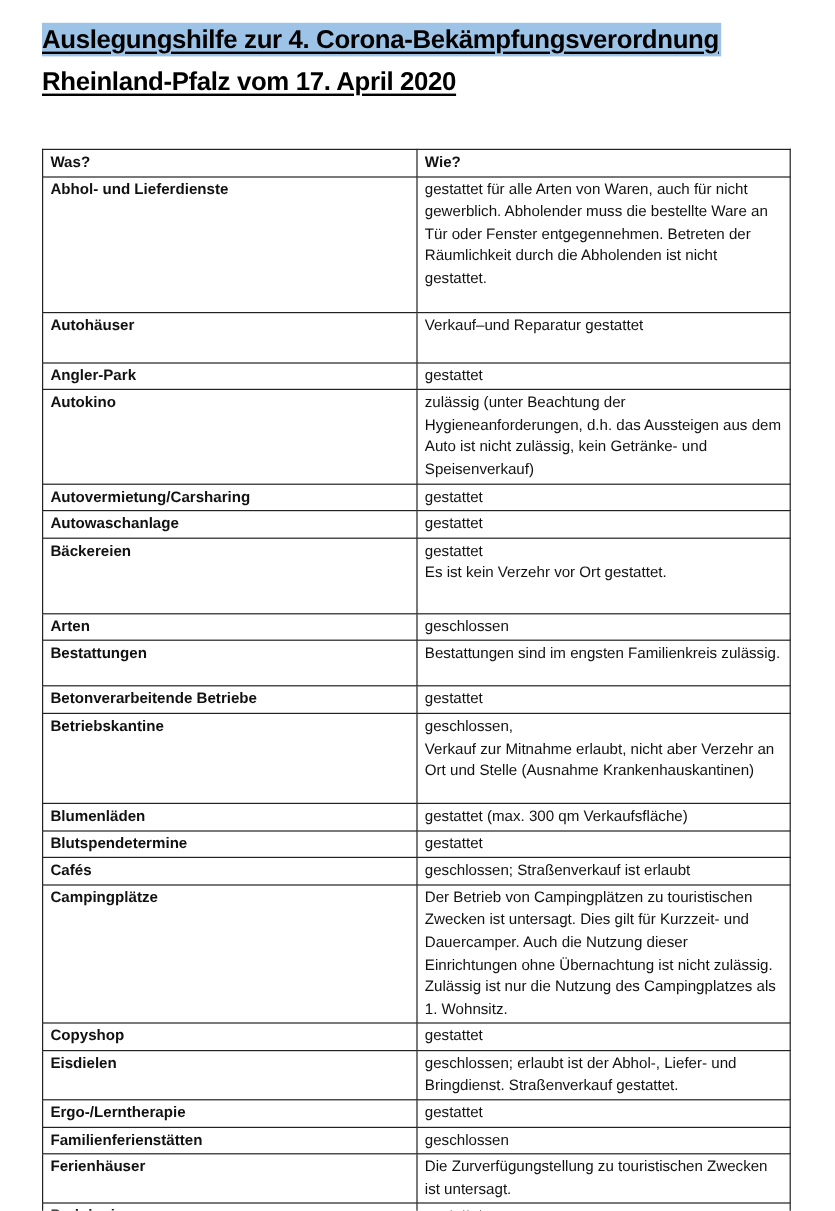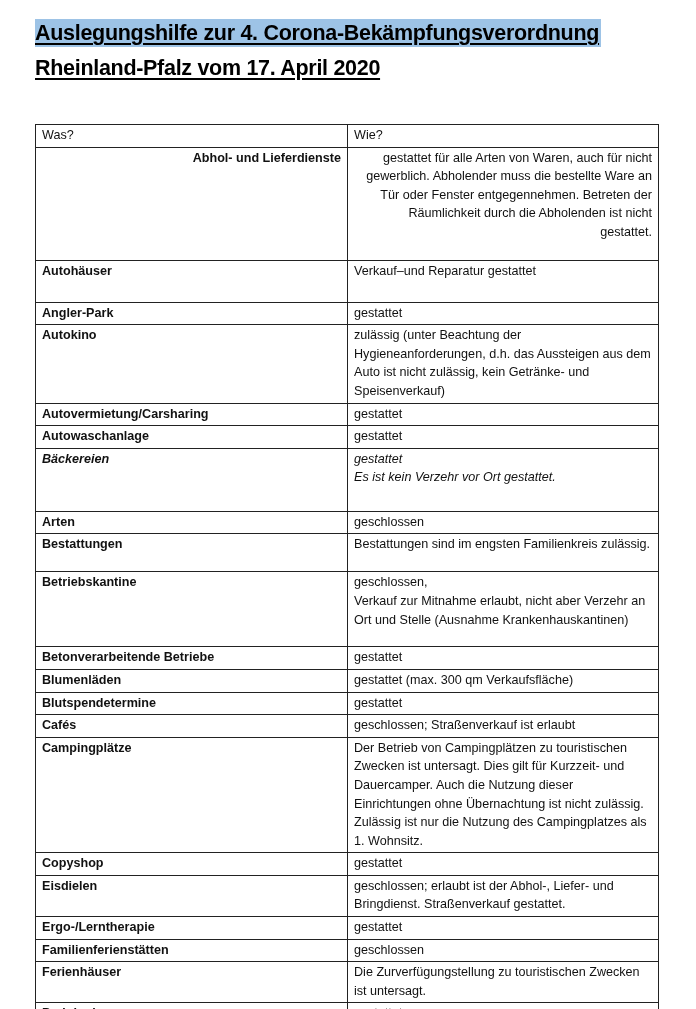--- a/index.html
+++ b/index.html
@@ -4,38 +4,38 @@
 <style>
   html, body { margin: 0; padding: 0; background: #ffffff; }
   body { width: 696px; height: 1009px; position: relative; overflow: hidden; font-family: "Liberation Sans", "DejaVu Sans", sans-serif; color: #111; }
   .title-block { position: absolute; left: 35px; top: 19px; }
   .title-line { font-size: 21.5px; font-weight: bold; text-decoration: underline; text-decoration-thickness: 2px; text-underline-offset: 3px; letter-spacing: -0.3px; white-space: nowrap; line-height: 28px; color: #000000; }
   .title-line.hl { background: #9dc3e6; padding-right: 2px; }
   .title-line.l2 { margin-top: 7px; }
   table.rules { position: absolute; left: 35px; top: 124px; width: 624px; border-collapse: collapse; font-size: 12.6px; table-layout: fixed; }
   table.rules td { border: 1px solid #222; vertical-align: top; padding: 1px 6px 2px 6px; line-height: 18.6px; }
   table.rules td.c1 { width: 299px; font-weight: bold; }
-  table.rules tr.hdr td { font-weight: normal; height: 17px; }
+  table.rules tr.hdr td { font-weight: bold; height: 17px; }
   table.rules { border: 1.5px solid #111; }
 </style>
 </head>
 <body>
 
 <div class="title-block">
   <div class="title-line hl" style="display:inline-block;">Auslegungshilfe zur 4. Corona-Bekämpfungsverordnung</div><br>
   <div class="title-line l2" style="display:inline-block;">Rheinland-Pfalz vom 17. April 2020</div>
 </div>
 
 <table class="rules">
   <tbody id="tbody">
     <tr class="hdr">
       <td class="c1">Was?</td>
       <td>Wie?</td>
     </tr>
-  <tr style="height: 113px; text-align: right;">
+  <tr style="height: 113px;">
         <td class="c1">Abhol- und Lieferdienste</td>
         <td style="white-space: pre-line;">gestattet für alle Arten von Waren, auch für nicht gewerblich. Abholender muss die bestellte Ware an Tür oder Fenster entgegennehmen. Betreten der Räumlichkeit durch die Abholenden ist nicht gestattet.</td>
       </tr>
       <tr style="height: 42px;">
         <td class="c1">Autohäuser</td>
         <td style="white-space: pre-line;">Verkauf–und Reparatur gestattet</td>
       </tr>
       <tr style="height: 21px;">
         <td class="c1">Angler-Park</td>
         <td style="white-space: pre-line;">gestattet</td>
@@ -45,41 +45,41 @@
         <td style="white-space: pre-line;">zulässig (unter Beachtung der Hygieneanforderungen, d.h. das Aussteigen aus dem Auto ist nicht zulässig, kein Getränke- und Speisenverkauf)</td>
       </tr>
       <tr style="height: 21px;">
         <td class="c1">Autovermietung/Carsharing</td>
         <td style="white-space: pre-line;">gestattet</td>
       </tr>
       <tr style="height: 21px;">
         <td class="c1">Autowaschanlage</td>
         <td style="white-space: pre-line;">gestattet</td>
       </tr>
-      <tr style="height: 63px; font-style: italic;">
+      <tr style="height: 63px;">
         <td class="c1">Bäckereien</td>
         <td style="white-space: pre-line;">gestattet
 Es ist kein Verzehr vor Ort gestattet.</td>
       </tr>
       <tr style="height: 21px;">
         <td class="c1">Arten</td>
         <td style="white-space: pre-line;">geschlossen</td>
       </tr>
       <tr style="height: 38px;">
         <td class="c1">Bestattungen</td>
         <td style="white-space: pre-line;">Bestattungen sind im engsten Familienkreis zulässig.</td>
       </tr>
+      <tr style="height: 21px;">
+        <td class="c1">Betonverarbeitende Betriebe</td>
+        <td style="white-space: pre-line;">gestattet</td>
+      </tr>
       <tr style="height: 75px;">
         <td class="c1">Betriebskantine</td>
         <td style="white-space: pre-line;">geschlossen,
 Verkauf zur Mitnahme erlaubt, nicht aber Verzehr an Ort und Stelle (Ausnahme Krankenhauskantinen)</td>
-      </tr>
-      <tr style="height: 21px;">
-        <td class="c1">Betonverarbeitende Betriebe</td>
-        <td style="white-space: pre-line;">gestattet</td>
       </tr>
       <tr style="height: 21px;">
         <td class="c1">Blumenläden</td>
         <td style="white-space: pre-line;">gestattet (max. 300 qm Verkaufsfläche)</td>
       </tr>
       <tr style="height: 21px;">
         <td class="c1">Blutspendetermine</td>
         <td style="white-space: pre-line;">gestattet</td>
       </tr>
       <tr style="height: 21px;">

